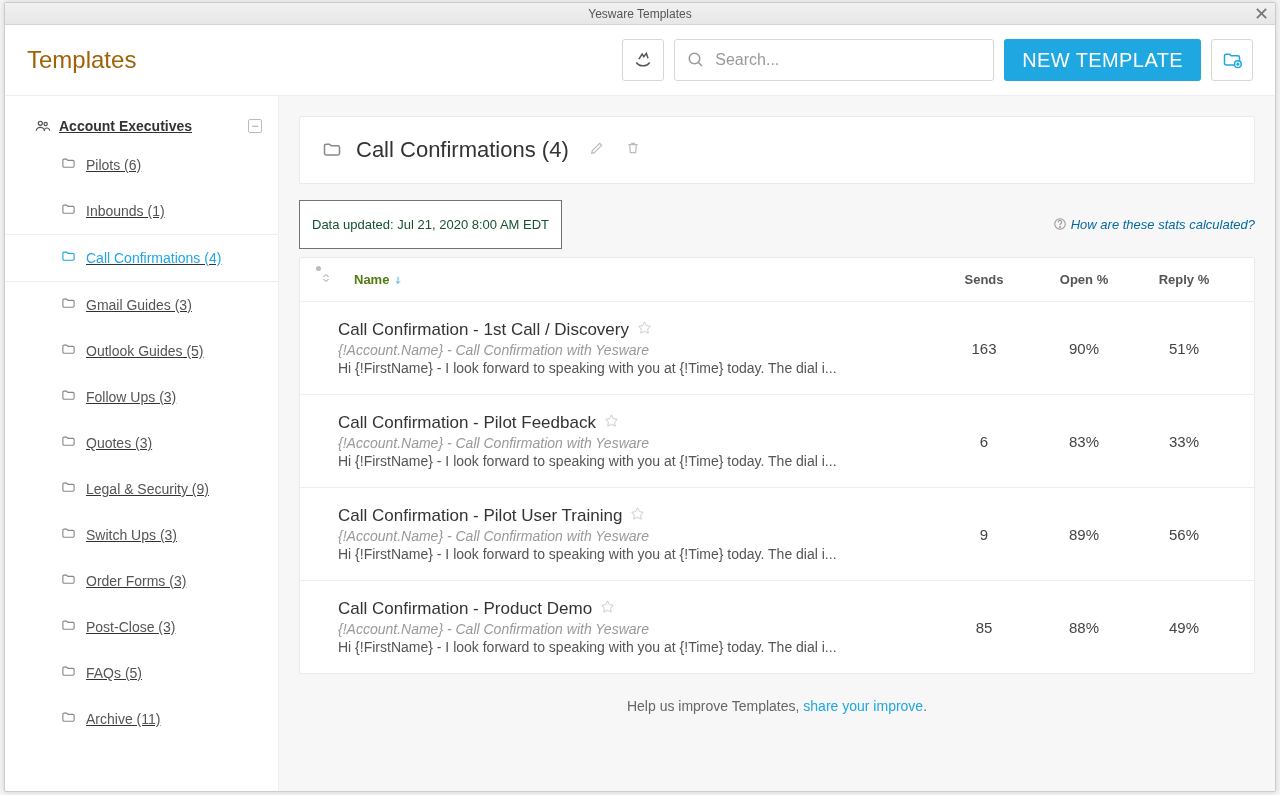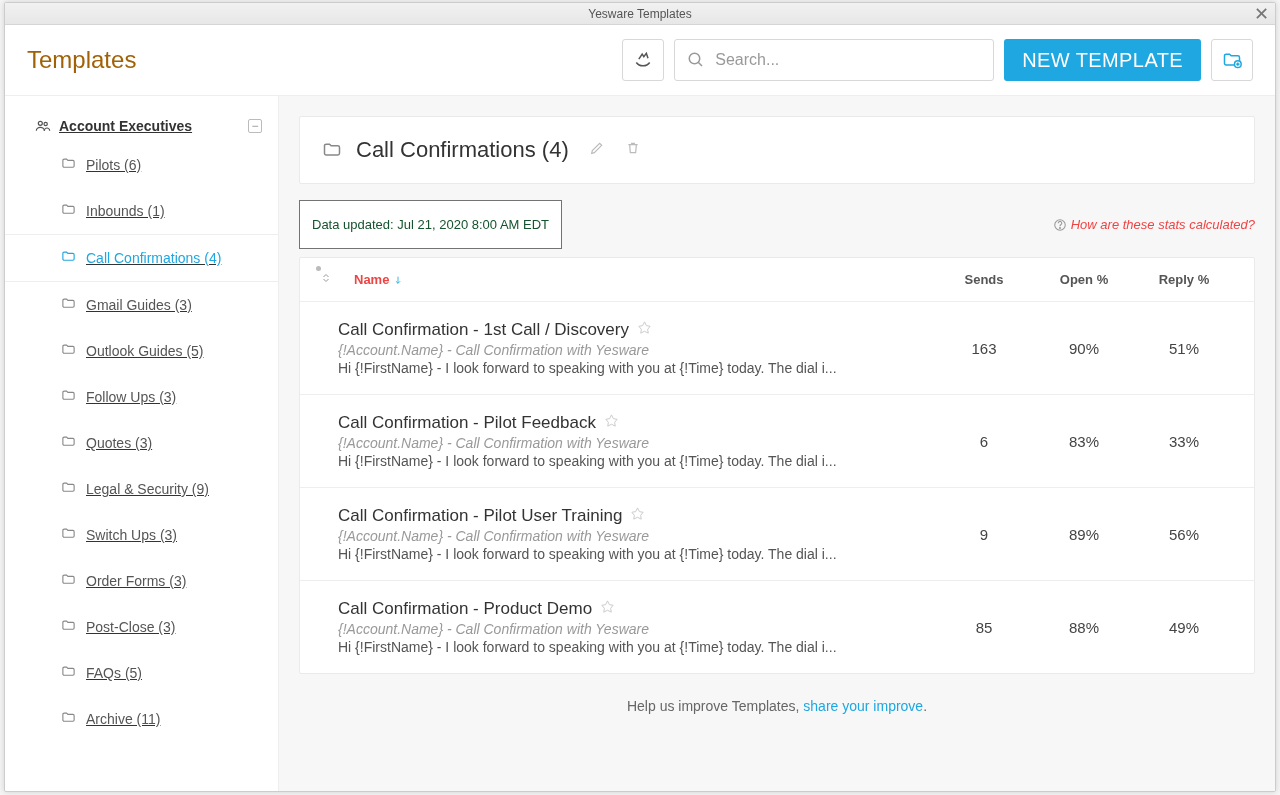--- a/index.html
+++ b/index.html
@@ -167,37 +167,37 @@
 .mini-icon { color: #bbb; cursor: pointer; margin-left: 6px; }
 .meta-row { display: flex; align-items: center; margin-bottom: 0; }
 .update-badge {
   background: #fff;
   border: 1px solid #737373;
   padding: 16px 12px;
   font-size: 13px;
   color: #14532d;
 }
 .meta-row .spacer { flex: 1; }
-.how-link { font-size: 13px; color: #ef4444; font-style: italic; display:flex; align-items:flex-end; gap:4px; cursor:pointer;}
+.how-link { font-size: 13px; color: #0369a1; font-style: italic; display:flex; align-items:flex-start; gap:4px; cursor:pointer;}
 .table {
   background: #fff;
   border: 1px solid #eaeaea;
   border-radius: 2px;
   margin-top: 8px;
 }
 .thead {
   display: flex;
   padding: 14px 20px;
   font-size: 13px;
   color: #555;
   font-weight: 600;
   border-bottom: 1px solid #eee;
   align-items: center;
 }
-.th-name { flex: 1; color: #ef4444; display:flex; align-items:center; gap:4px; padding-left: 18px;}
+.th-name { flex: 1; color: #4d7c0f; display:flex; align-items:center; gap:4px; padding-left: 18px;}
 .sort-handle { color:#999; margin-right: 4px; cursor:pointer; position:relative;}
 .sort-handle .dot{position:absolute;top:-6px;left:-4px;width:5px;height:5px;border-radius:50%;background:#bbb;}
 .th-col { width: 100px; text-align: center; }
 .row {
   display: flex;
   padding: 18px 20px;
   border-bottom: 1px solid #eee;
   align-items: center;
 }
 .row:last-child { border-bottom: none; }

